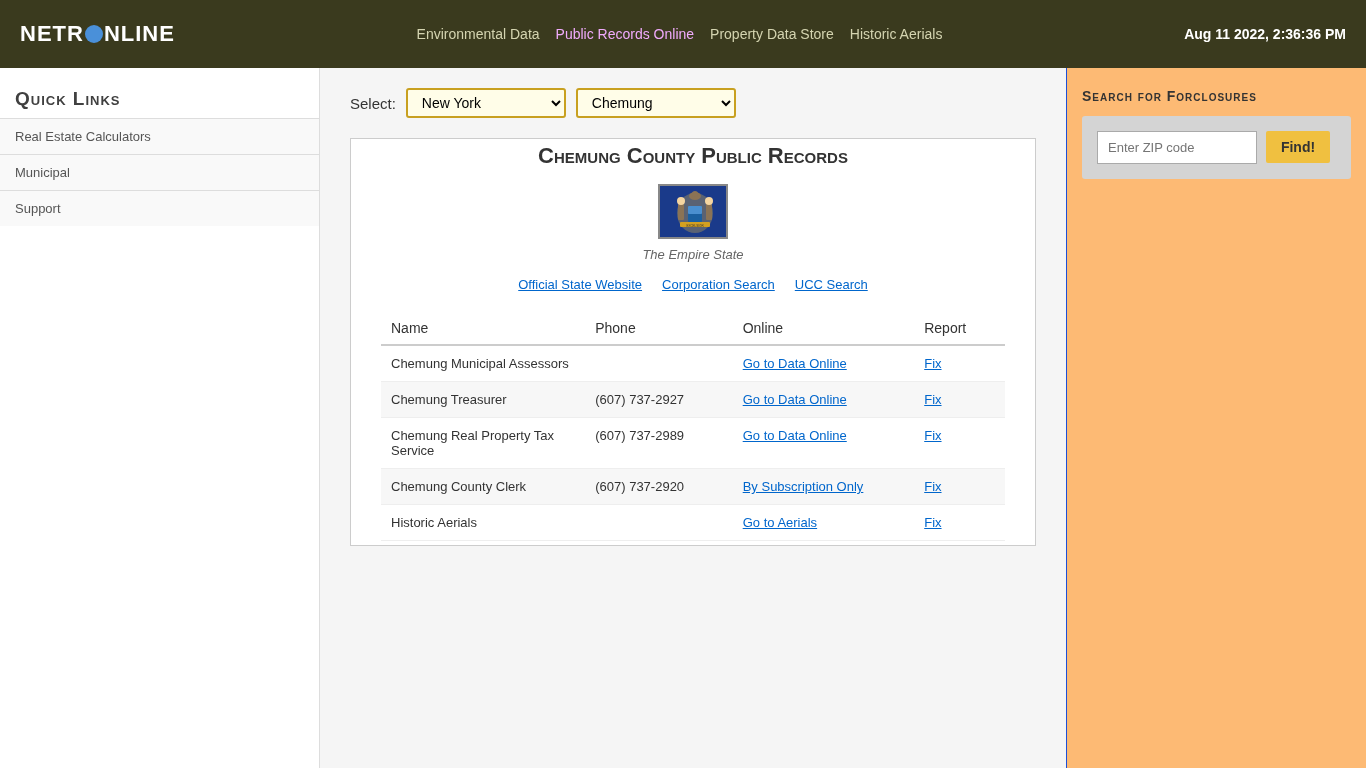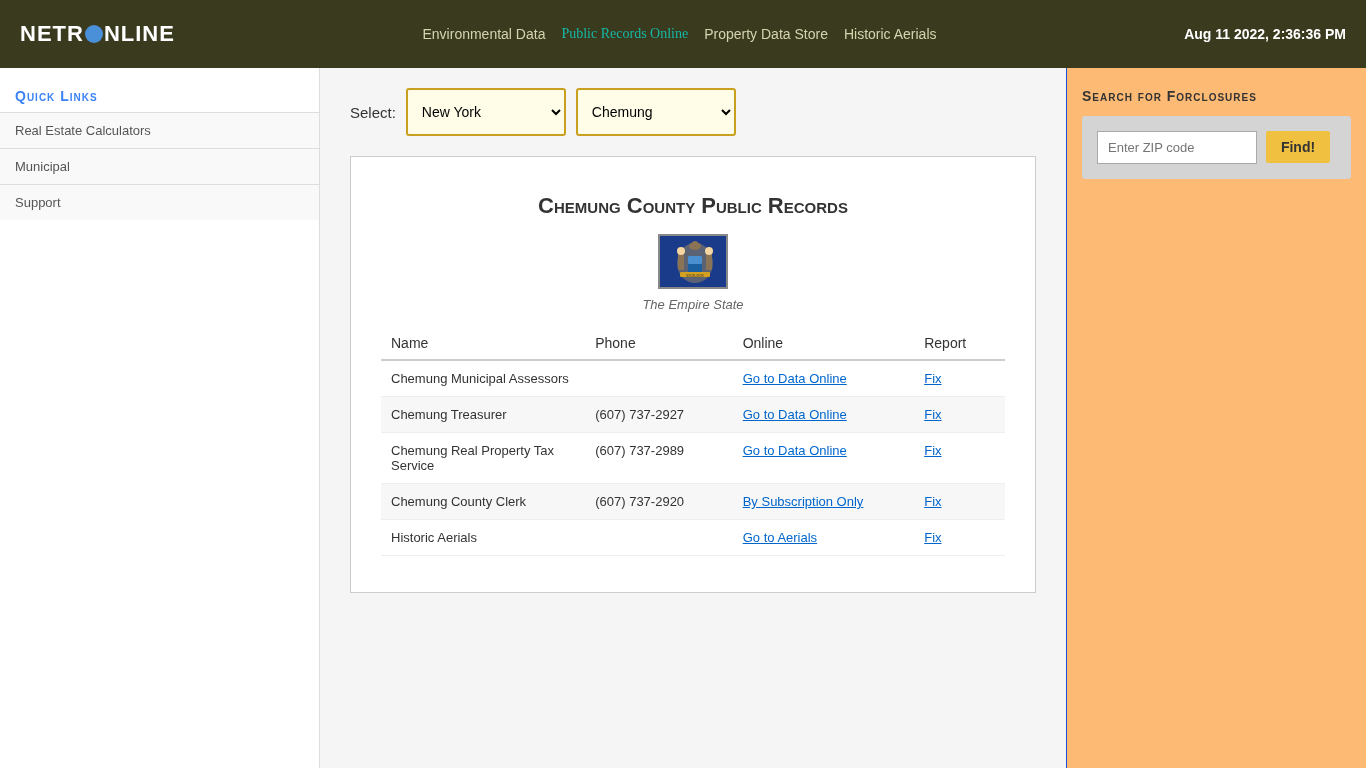--- a/index.html
+++ b/index.html
@@ -41,22 +41,21 @@
       align-items: center;
       gap: 16px;
     }
     .nav-item {
       color: #d4d4b0;
       text-decoration: none;
       font-size: 14px;
       cursor: pointer;
     }
     .nav-item.active {
-      color: #14b8a6;
-      font-family: Liberation Serif, serif;
+      color: #f0abfc;
     }
     #header-datetime {
       color: #fff;
       font-size: 14px;
       font-weight: bold;
     }
 
     
     #main-layout {
       display: flex;
@@ -65,24 +64,24 @@
 
     
     #sidebar {
       width: 320px;
       min-width: 320px;
       background: #fff;
       padding: 10px 0;
       border-right: 1px solid #ddd;
     }
     #quick-links-title {
-      font-size: 14px;
+      font-size: 19px;
       font-weight: bold;
       font-variant: small-caps;
-      color: #3b82f6;
+      color: #404040;
       padding: 10px 15px 8px 15px;
       letter-spacing: 1px;
     }
     .sidebar-item {
       padding: 10px 15px;
       border-top: 1px solid #ddd;
       color: #555;
       font-size: 13px;
       cursor: pointer;
       background: #f9f9f9;
@@ -102,32 +101,32 @@
       gap: 10px;
       margin-bottom: 20px;
     }
     #selector-label {
       font-size: 15px;
       color: #333;
     }
     .state-select {
       border: 2px solid #c8a020;
       background: #fffde8;
-      padding: 13px 10px;
+      padding: 4px 10px;
       font-size: 14px;
       border-radius: 3px;
       cursor: pointer;
       min-width: 160px;
     }
 
     
     #county-page {
       background: #fff;
       border: 1px solid #ccc;
-      padding: 36px 30px;
+      padding: 4px 30px;
       max-width: 700px;
       margin: 0 auto;
     }
     #county-title {
       text-align: center;
       font-size: 22px;
       font-weight: bold;
       font-variant: small-caps;
       color: #333;
       margin-bottom: 15px;
@@ -307,20 +306,25 @@
 
           <ellipse cx="35" cy="10" rx="6" ry="4" fill="#8B7355"></ellipse>
           <circle cx="35" cy="8" r="3" fill="#8B7355"></circle>
 
           <rect x="20" y="36" width="30" height="5" fill="#d4a020" rx="1"></rect>
           <text x="35" y="41" text-anchor="middle" font-size="3" fill="#333" font-family="Arial">EXCELSIOR</text>
         </svg>
       </div>
       <div id="state-motto">The Empire State</div>
 
+      <div id="state-links">
+        <a class="state-link">Official State Website</a>
+        <a class="state-link">Corporation Search</a>
+        <a class="state-link">UCC Search</a>
+      </div>
 
       <table id="records-table">
         <thead>
           <tr>
             <th class="td-name">Name</th>
             <th class="td-phone">Phone</th>
             <th class="td-online">Online</th>
             <th class="td-report">Report</th>
           </tr>
         </thead>

